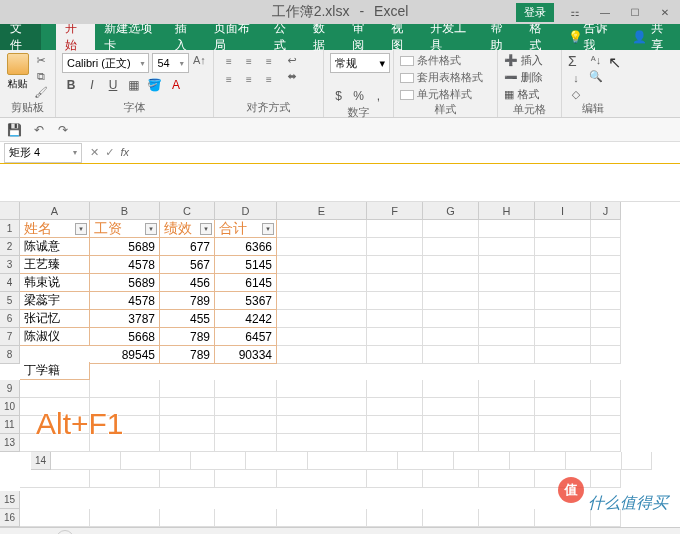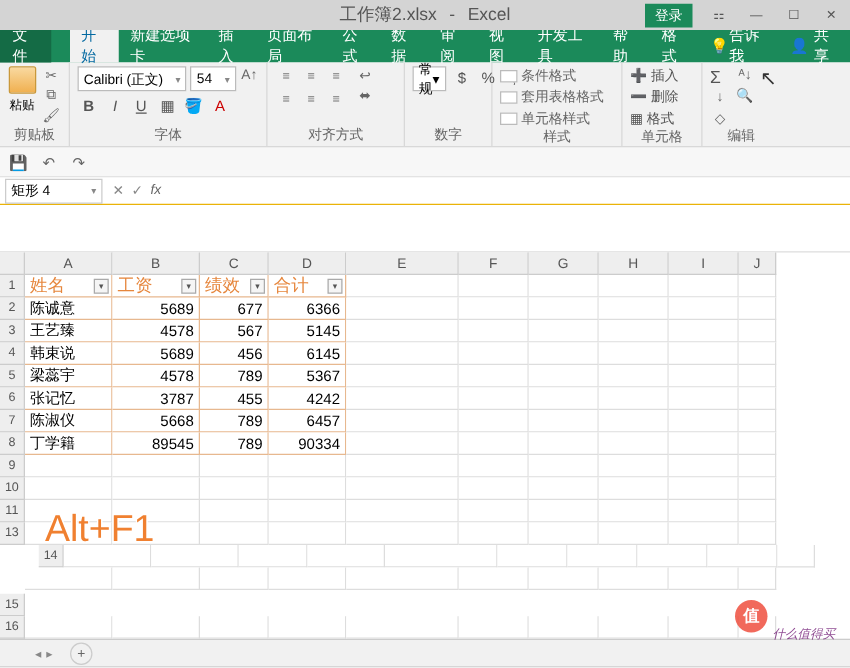--- a/index.html
+++ b/index.html
@@ -7,21 +7,21 @@
 
 .titlebar { height: 24px; background: #d4d4d4; display: flex; align-items: center; color: #555; position: relative; }
 .titlebar .title-center { position: absolute; left: 50%; transform: translateX(-50%); display: flex; gap: 10px; font-size: 14px; }
 .titlebar .title-right { position: absolute; right: 0; display: flex; align-items: center; }
 .login-btn { background: #1b8a5a; color: #fff; padding: 2px 8px; font-size: 11px; margin-right: 6px; }
 .win-btn { width: 30px; height: 24px; display: flex; align-items: center; justify-content: center; color: #555; font-size: 10px; }
 
 .menubar { height: 26px; background: #1b8a5a; display: flex; align-items: center; color: #fff; }
 .menu-file { background: #146b45; padding: 12px 10px; height: 26px; display: flex; align-items: center; font-size: 12px; }
 .menu-tab { padding: 0 9px; height: 26px; display: flex; align-items: center; font-size: 12px; cursor: pointer; }
-.menu-tab.active { background: #f1f1f1; color: #0369a1; margin-left: 15px; }
+.menu-tab.active { background: #f1f1f1; color: #b91c1c; margin-left: 15px; }
 .menu-spacer { flex: 1; }
 .share { display:flex; align-items:center; gap:4px; padding:0 10px; }
 
 .ribbon { height: 68px; background: #f1f1f1; border-bottom: 1px solid #d0d0d0; display: flex; }
 .rgroup { border-right: 1px solid #d8d8d8; padding: 3px 6px 0 6px; display: flex; flex-direction: column; justify-content: space-between; }
 .rgroup-label { text-align: center; font-size: 11px; color: #666; padding-bottom: 2px; }
 .rbody { display: flex; gap: 4px; align-items: flex-start; }
 .paste-btn { width: 30px; display: flex; flex-direction: column; align-items: center; font-size: 10px; gap: 2px; }
 .paste-icon { width: 22px; height: 22px; background: linear-gradient(#f9d9a0,#f0b050); border: 1px solid #c9983a; border-radius: 2px; }
 .mini-col { display: flex; flex-direction: column; gap: 2px; }
@@ -63,21 +63,21 @@
 
 .tabs { height: 22px; background: #f1f1f1; border-top: 1px solid #ccc; display: flex; align-items: center; padding-left: 20px; gap: 0; }
 .tabnav { display: flex; gap: 4px; color: #888; padding: 0 8px; font-size: 10px; }
 .stab { padding: 2px 10px; font-size: 11px; border: 1px solid #ccc; border-bottom: none; background: #e8e8e8; color: #555; }
 .stab.active { background: #fff; border-bottom: 1px solid #fff; color: #1b8a5a; font-weight: 500; }
 .addtab { width: 18px; height: 18px; border: 1px solid #ccc; border-radius: 50%; display: flex; align-items: center; justify-content: center; margin-left: 6px; font-size: 11px; color: #666; }
 
 .status { height: 20px; background: #f1f1f1; border-top: 1px solid #ccc; display: flex; align-items: center; justify-content: space-between; padding: 0 6px; font-size: 10px; color: #666; }
 .watermark { position: fixed; right: 12px; bottom: 20px; display: flex; align-items: center; gap: 4px; opacity: 0.8; }
 .watermark .circ { width: 26px; height: 26px; border-radius: 50%; background: #e43; color: #fff; display: flex; align-items: center; justify-content: center; font-size: 13px; font-weight: bold; }
-.watermark .wt { color: #701a75; font-size: 10px; font-style: italic; margin-top: 28px; }
+.watermark .wt { color: #0369a1; font-size: 16px; font-style: italic; margin-top: 28px; }
 </style>
 </head>
 <body>
 
 <div class="titlebar">
   <div class="title-center">
     <span>工作簿2.xlsx</span>
     <span>-</span>
     <span>Excel</span>
   </div>
@@ -164,21 +164,21 @@
       </div>
       <div class="mini-col">
         <div class="mini">↩</div>
         <div class="mini">⬌</div>
       </div>
     </div>
     <div class="rgroup-label">对齐方式</div>
   </div>
 
   <div class="rgroup" style="width:70px">
-    <div style="display:flex;gap:4px">
+    <div style="display:flex;flex-direction:column;gap:14px">
       <div class="fmt-box">
           <span>常规</span>
           <span class="car">▾</span>
         </div>
       <div class="bold-row">
         <div class="b">$</div>
         <div class="b">%</div>
         <div class="b">,</div>
       </div>
     </div>
@@ -350,21 +350,21 @@
           <div class="cell cD num" style="border-right-color: rgb(231, 184, 143); border-bottom-color: rgb(231, 184, 143);">6457</div>
           <div class="cell cE"></div>
           <div class="cell cF"></div>
           <div class="cell cG"></div>
           <div class="cell cH"></div>
           <div class="cell cI"></div>
           <div class="cell cJ"></div>
         </div>
         <div class="row">
           <div class="rowhdr" style="width: 20px;">8</div>
-          <div class="cell cA" style="border-right-color: rgb(231, 184, 143); border-bottom-color: rgb(231, 184, 143);">丁学籍</div>
+          <div class="cell cA" style="border-right-color: rgb(231, 184, 143); border-bottom-color: rgb(231, 184, 143); margin-top: 16px;">丁学籍</div>
           <div class="cell cB num" style="border-right-color: rgb(231, 184, 143); border-bottom-color: rgb(231, 184, 143);">89545</div>
           <div class="cell cC num" style="border-right-color: rgb(231, 184, 143); border-bottom-color: rgb(231, 184, 143);">789</div>
           <div class="cell cD num" style="border-right-color: rgb(231, 184, 143); border-bottom-color: rgb(231, 184, 143);">90334</div>
           <div class="cell cE"></div>
           <div class="cell cF"></div>
           <div class="cell cG"></div>
           <div class="cell cH"></div>
           <div class="cell cI"></div>
           <div class="cell cJ"></div>
         </div>

